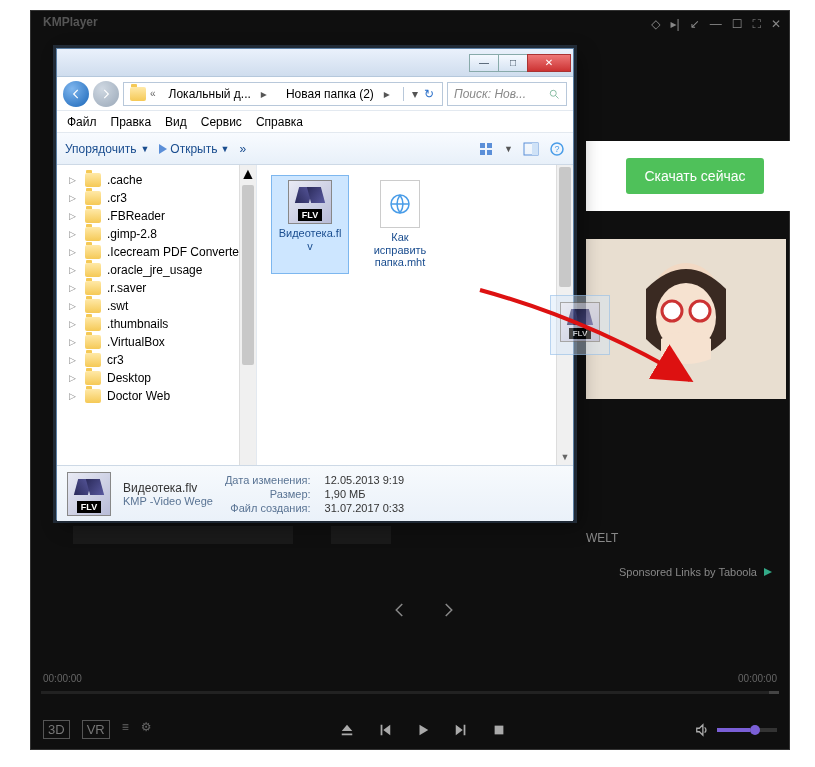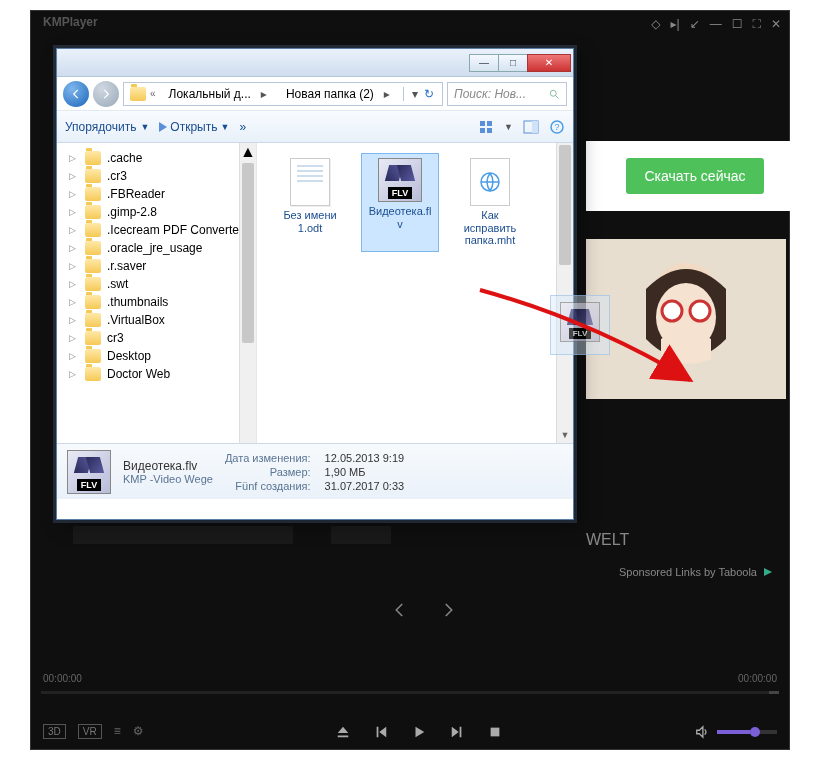--- a/index.html
+++ b/index.html
@@ -8,36 +8,36 @@
 
 .kmp { position: absolute; left: 30px; top: 10px; width: 760px; height: 740px; background: #0f0f0f; border: 1px solid #333; }
 .kmp-title { position: absolute; left: 12px; top: 4px; color: #555; font-size: 12px; font-weight: bold; }
 .kmp-topright { position: absolute; right: 8px; top: 6px; display: flex; gap: 10px; }
 .kmp-topright span { color: #888; font-size: 12px; cursor: pointer; }
 .ad-download { position: absolute; left: 555px; top: 130px; width: 218px; height: 70px; background: #fff; display:flex; align-items:center; justify-content:center; }
 .btn-dl { background: #4fc15a; color: #fff; padding: 10px 18px; font-size: 14px; border-radius: 3px; }
 .ad-img { position: absolute; left: 555px; top: 228px; width: 200px; height: 160px; background: linear-gradient(135deg,#e8d9c5,#c9a68a); overflow:hidden; }
 .ad-img svg { width:100%; height:100%; }
 .ad-text { position: absolute; left: 555px; top: 420px; color: #fff; font-size: 15px; font-weight: bold; line-height: 1.4; }
-.ad-source { position: absolute; left: 555px; top: 520px; color: #888; font-size: 16px; }
+.ad-source { position: absolute; left: 555px; top: 520px; color: #888; font-size: 12px; }
 .sponsored { position: absolute; right: 15px; top: 555px; color: #888; font-size: 11px; display:flex; align-items:center; gap:5px;}
 .sponsored svg { width:12px; height:12px; }
 .arrows-nav { position:absolute; left: 360px; top: 590px; display: flex; gap: 30px;}
 .arrows-nav svg { width: 18px; height: 18px; stroke:#888; fill:none; stroke-width:2;}
 .dark-pane { position:absolute; left: 42px; top: 515px; width: 220px; height: 18px; background:#1a1a1a; color:#222; font-size:11px; }
 .dark-pane2 { position:absolute; left: 300px; top: 515px; width: 60px; height: 18px; background:#1a1a1a; }
 
 
 .seekbar { position:absolute; left:10px; right:10px; bottom: 55px; height: 3px; background:#222; }
 .seekbar::after { content:''; position:absolute; right:0; width:10px; height:3px; background:#444; }
 .time-l { position:absolute; left: 12px; bottom: 65px; color:#666; font-size:10px; }
 .time-r { position:absolute; right: 12px; bottom: 65px; color:#666; font-size:10px; }
 .player-ctrls { position:absolute; left:0; right:0; bottom:10px; display:flex; align-items:center; padding: 0 12px; }
 .pc-left { display:flex; gap:12px; color:#666; font-size:12px; }
-.pc-left .box { border:1px solid #555; padding:1px 4px; font-size:10px; color:#777;}
+.pc-left .box { border:1px solid #555; padding:1px 4px; font-size:13px; color:#777;}
 .pc-center { flex:1; display:flex; justify-content:center; gap:24px; }
 .pc-center svg { width:14px; height:14px; fill:#aaa; }
 .pc-right { display:flex; align-items:center; gap:8px; }
 .pc-right svg { width:14px; height:14px; fill:#aaa; }
 .vol { width:60px; height:4px; background:#333; position:relative; }
 .vol::after{ content:''; position:absolute; left:0; width:55%; height:4px; background:#7a5fd6; }
 .vol::before{ content:''; position:absolute; left:55%; top:-3px; width:10px; height:10px; background:#7a5fd6; border-radius:50%;}
 
 
 .explorer { position:absolute; left: 56px; top: 48px; width: 518px; height: 472px; background:#fff; border:1px solid #5a7ea3; box-shadow: 0 0 0 3px rgba(90,130,180,.25), 6px 6px 18px rgba(0,0,0,.4); }
@@ -221,20 +221,27 @@
         </div>
     </div>
     <div class="searchbox">
       <span>Поиск: Нов...</span>
       <svg viewBox="0 0 16 16" style="margin-left:auto">
           <circle cx="7" cy="7" r="4"></circle>
           <path d="M10 10 L14 14"></path>
         </svg>
     </div>
   </div>
+  <div class="ex-menu">
+    <span>Файл</span>
+    <span>Правка</span>
+    <span>Вид</span>
+    <span>Сервис</span>
+    <span>Справка</span>
+  </div>
   <div class="ex-toolbar">
     <div class="tb-item">
         <span>Упорядочить</span> 
         <span style="font-size:9px">▼</span>
       </div>
     <div class="tb-item tb-play">
         <span>Открыть</span> 
         <span style="font-size:9px">▼</span>
       </div>
     <div class="tb-item">»</div>
@@ -325,24 +332,20 @@
             <span>Doctor Web</span>
           </div>
         </div>
       <div class="tree-scroll">
           <div class="arr" style="top:0">▲</div>
           <div class="thumb"></div>
           <div class="arr" style="bottom:0">▼</div>
         </div>
     </div>
     <div class="files">
-      <div class="file">
-        <div class="doc-ico"></div>
-        <div class="fname">Без имени 1.odt</div>
-      </div>
       <div class="file selected">
         <div class="flv-ico">
             <span class="flv-label">FLV</span>
           </div>
         <div class="fname">Видеотека.flv</div>
       </div>
       <div class="file">
         <div class="mht-ico">
             <svg viewBox="0 0 24 24">
               <circle cx="12" cy="12" r="9"></circle>
@@ -366,21 +369,21 @@
       <div class="det-name">Видеотека.flv</div>
       <div class="det-type">KMP -Video Wege</div>
     </div>
     <div class="det-grid">
       <span class="lbl">Дата изменения:</span>
         <span class="val">12.05.2013 9:19</span>
         <span></span>
       <span class="lbl">Размер:</span>
         <span class="val">1,90 МБ</span>
         <span></span>
-      <span class="lbl">Fünf создания:</span>
+      <span class="lbl">Файл создания:</span>
         <span class="val">31.07.2017 0:33</span>
         <span></span>
     </div>
   </div>
 </div>
 
 <div class="drag-ghost">
   <div class="flv-ico" style="width:40px;height:40px;margin:auto">
       <span class="flv-label" style="font-size:8px">FLV</span>
     </div>

